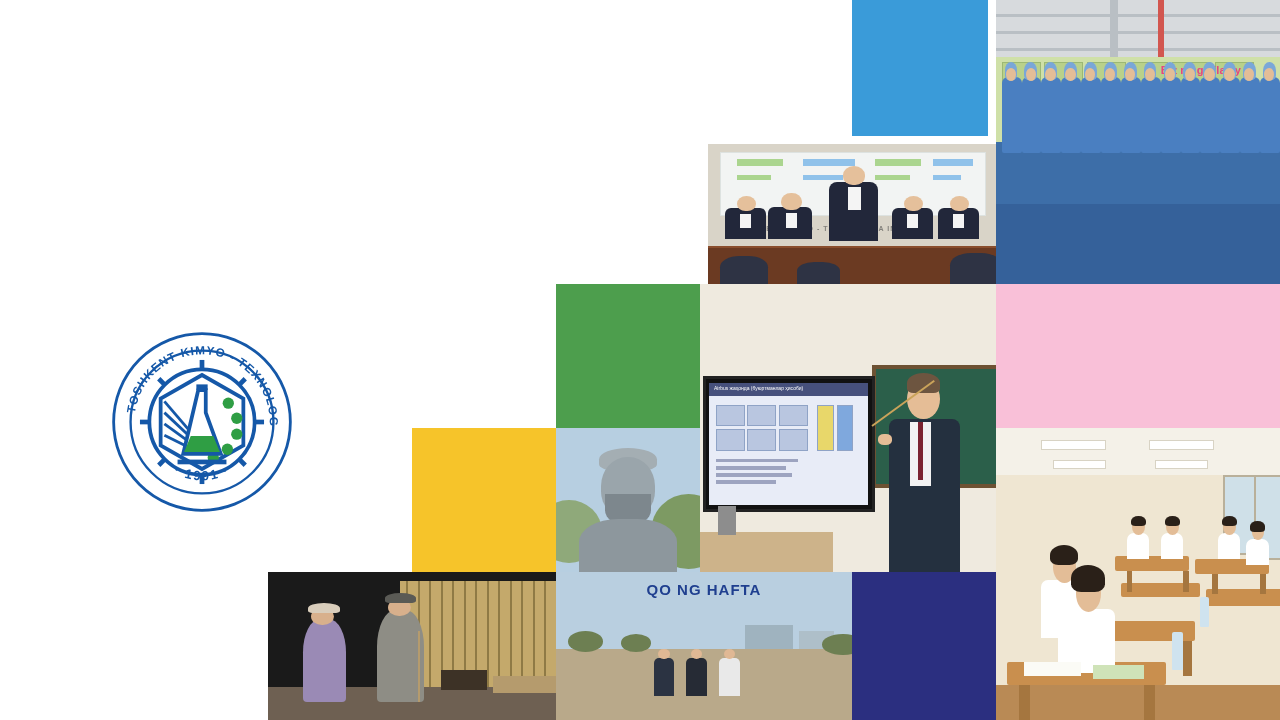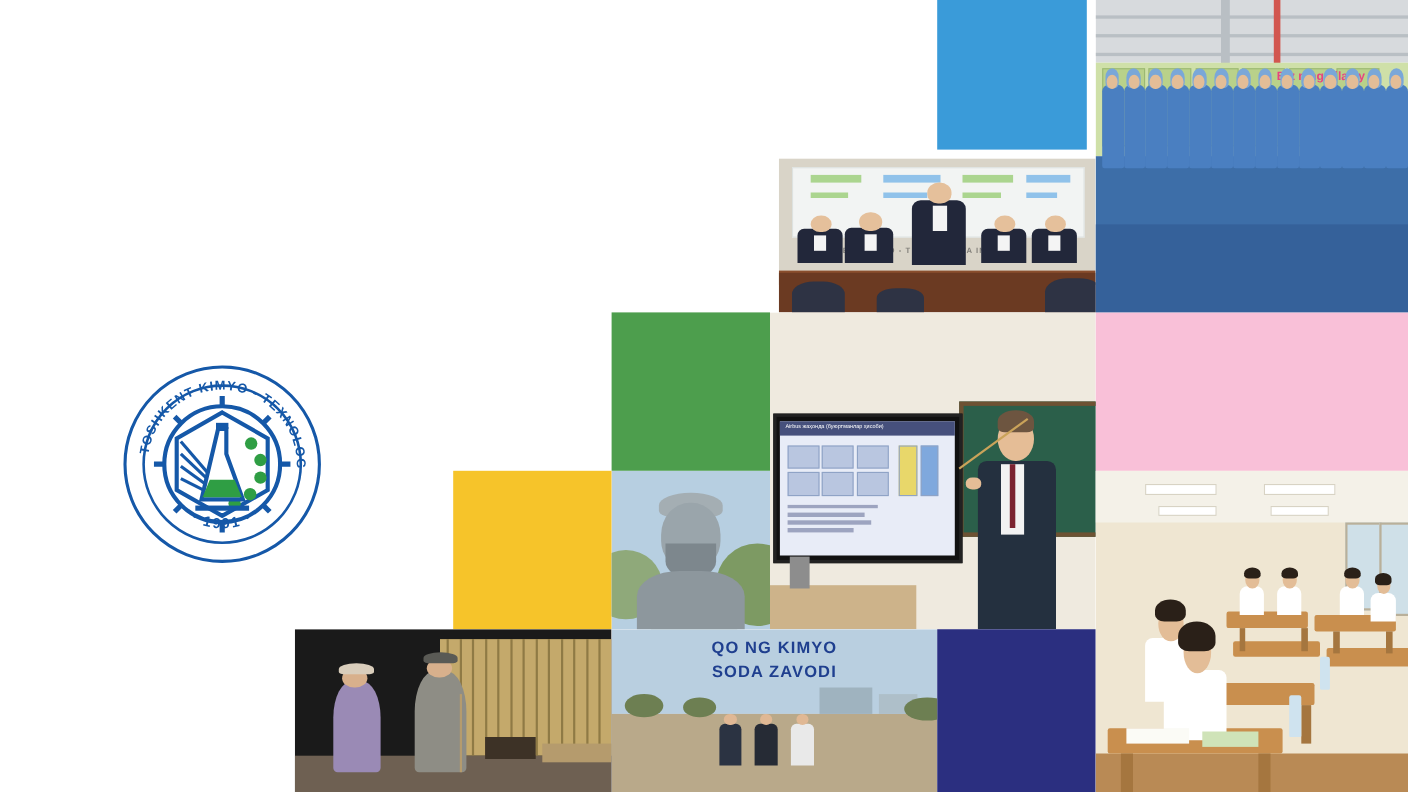--- a/index.html
+++ b/index.html
@@ -390,22 +390,21 @@
   </div>
 
   <div class="photo" style="left:556px; top:572px; width:296px; height:148px;">
     <div class="p6-sky"></div>
     <div class="p6-ground"></div>
     <div class="p6-bldg" style="left:64%; top:36%; width:16%; height:16%;"></div>
     <div class="p6-bldg" style="left:82%; top:40%; width:12%; height:12%; background:#aebfc9;"></div>
     <div class="p6-tree" style="left:4%;  top:40%; width:12%; height:14%;"></div>
     <div class="p6-tree" style="left:22%; top:42%; width:10%; height:12%;"></div>
     <div class="p6-tree" style="left:90%; top:42%; width:14%; height:14%;"></div>
-    <div class="p6-signtxt" style="top:6%; font-size:15px;">QO NG KIMYO</div>
-    <div class="p6-signtxt" style="top:20%; font-size:15px;">SODA ZAVODI</div>
+    <div class="p6-signtxt" style="top:6%; font-size:15px;">QO NG HAFTA</div>
 
     <div class="p6-man" style="left:33%; top:58%; width:7%; height:26%;"></div>
     <div class="p6-manhead" style="left:34.6%; top:52%; width:3.8%; height:7%;"></div>
     <div class="p6-man" style="left:44%; top:58%; width:7%; height:26%; background:#262b35;"></div>
     <div class="p6-manhead" style="left:45.6%; top:52%; width:3.8%; height:7%;"></div>
     <div class="p6-man" style="left:55%; top:58%; width:7%; height:26%; background:#e9e9e9;"></div>
     <div class="p6-manhead" style="left:56.6%; top:52%; width:3.8%; height:7%;"></div>
   </div>
 
   <div class="photo" style="left:996px; top:428px; width:284px; height:292px;">

